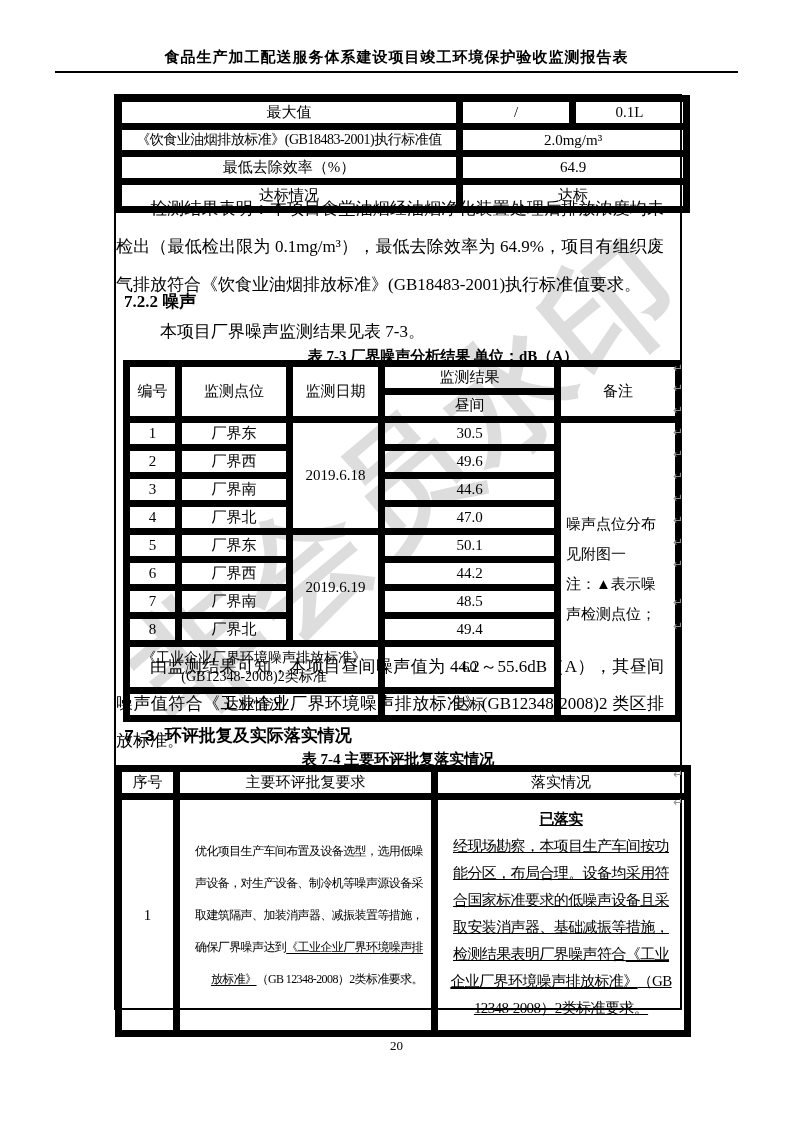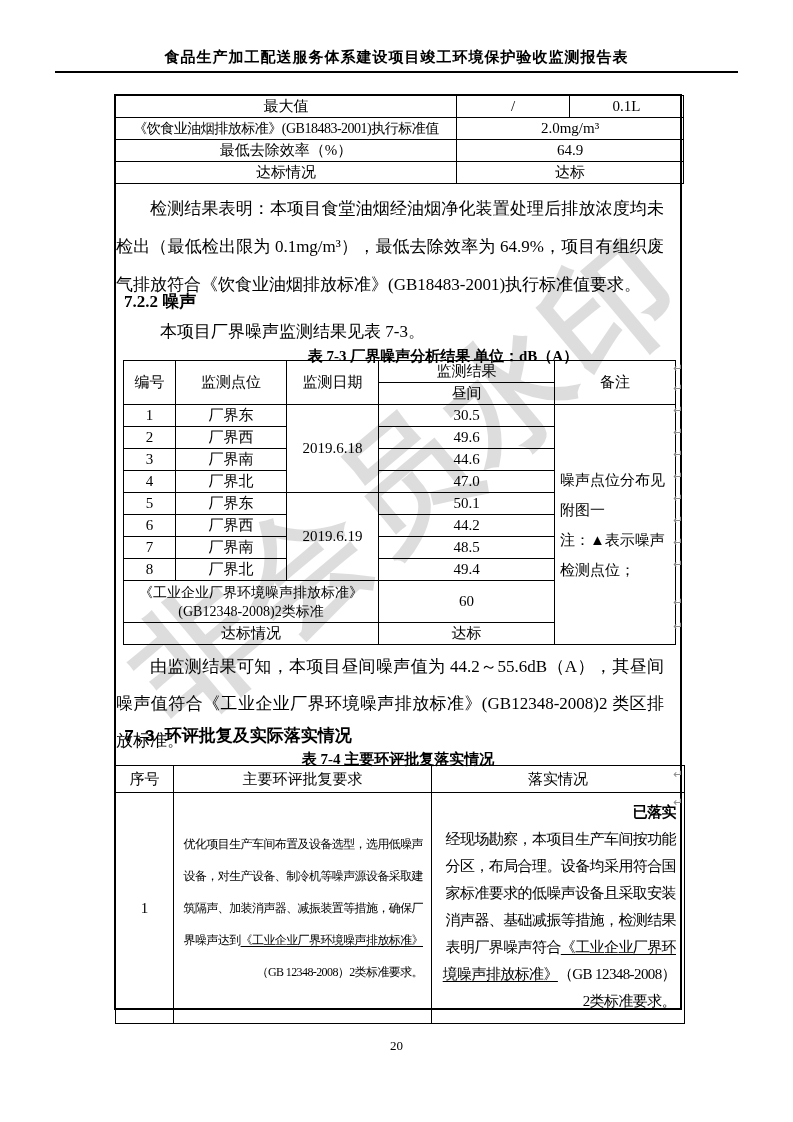--- a/index.html
+++ b/index.html
@@ -15,21 +15,21 @@
   .watermark { position:absolute; left:150px; top:630px; z-index:0;
                font-family:"Liberation Sans","DejaVu Sans",sans-serif; font-weight:bold;
                font-size:128px; line-height:128px; letter-spacing:6px; white-space:nowrap;
                color:#000; opacity:0.13; transform:rotate(-40deg); transform-origin:left center;
                pointer-events:none; }
 
   .outer-box { position:absolute; left:114px; top:94px; width:568px; height:916px;
                border:2px solid #000; z-index:1; }
 
   table { border-collapse:collapse; table-layout:fixed; }
-  td { border:1px solid #000000; text-align:center; vertical-align:middle;
+  td { border:7px solid #000000; text-align:center; vertical-align:middle;
        font-size:15px; padding:1px 3px; overflow:hidden; }
 
   .fume-table { position:absolute; top:-1px; left:-1px; width:569px; }
   .fume-table tr { height:22px; }
   .fume-table .small-label { font-size:14px; letter-spacing:-0.5px;margin-left:24px; }
 
   .para { position:absolute; left:0; width:548px; font-size:17px; line-height:38px;
           text-indent:2em; text-align:justify; }
   .para-fume { top:94px; }
   .para-noise { top:552px; line-height:37px; }
@@ -50,22 +50,22 @@
   .noise-table tr.srow { height:42px; }
   .noise-table tr.crow { height:22px; }
   .noise-table .std-label { white-space:pre-line; font-size:14px; line-height:19px; }
   .noise-table .remark-cell { text-align:left; font-size:15px; line-height:30px; padding:0 5px; }
   .noise-table .remark-cell p { margin:0; }
 
   .eia-table { position:absolute; top:669px; left:-1px; width:569px; height:243px; }
   .eia-table tr.hrow { height:27px; }
   .eia-table .req-cell { text-align:right; vertical-align:middle; font-size:12px;
                          line-height:32px; letter-spacing:-0.6px; padding:3px 8px; }
-  .eia-table .impl-cell { text-align:right; vertical-align:top; font-size:15px;
-                          line-height:27px; letter-spacing:-0.6px; padding:6px 8px 8px 8px; }
+  .eia-table .impl-cell { text-align:center; vertical-align:top; font-size:15px;
+                          line-height:27px; letter-spacing:-0.6px; padding:6px 8px 8px 8px;text-decoration:underline; }
   .bold { font-weight:bold; }
   .u { text-decoration:underline; text-underline-offset:2px; }
 
   .page-number { position:absolute; top:1038px; left:0; width:100%; text-align:center;
                  font-size:13px; z-index:2; }
 
   .pmark { position:absolute; left:673px; z-index:2; color:#8f8f8f; font-size:12px;
            font-family:"DejaVu Sans",sans-serif; line-height:12px; }
 </style>
 </head>

